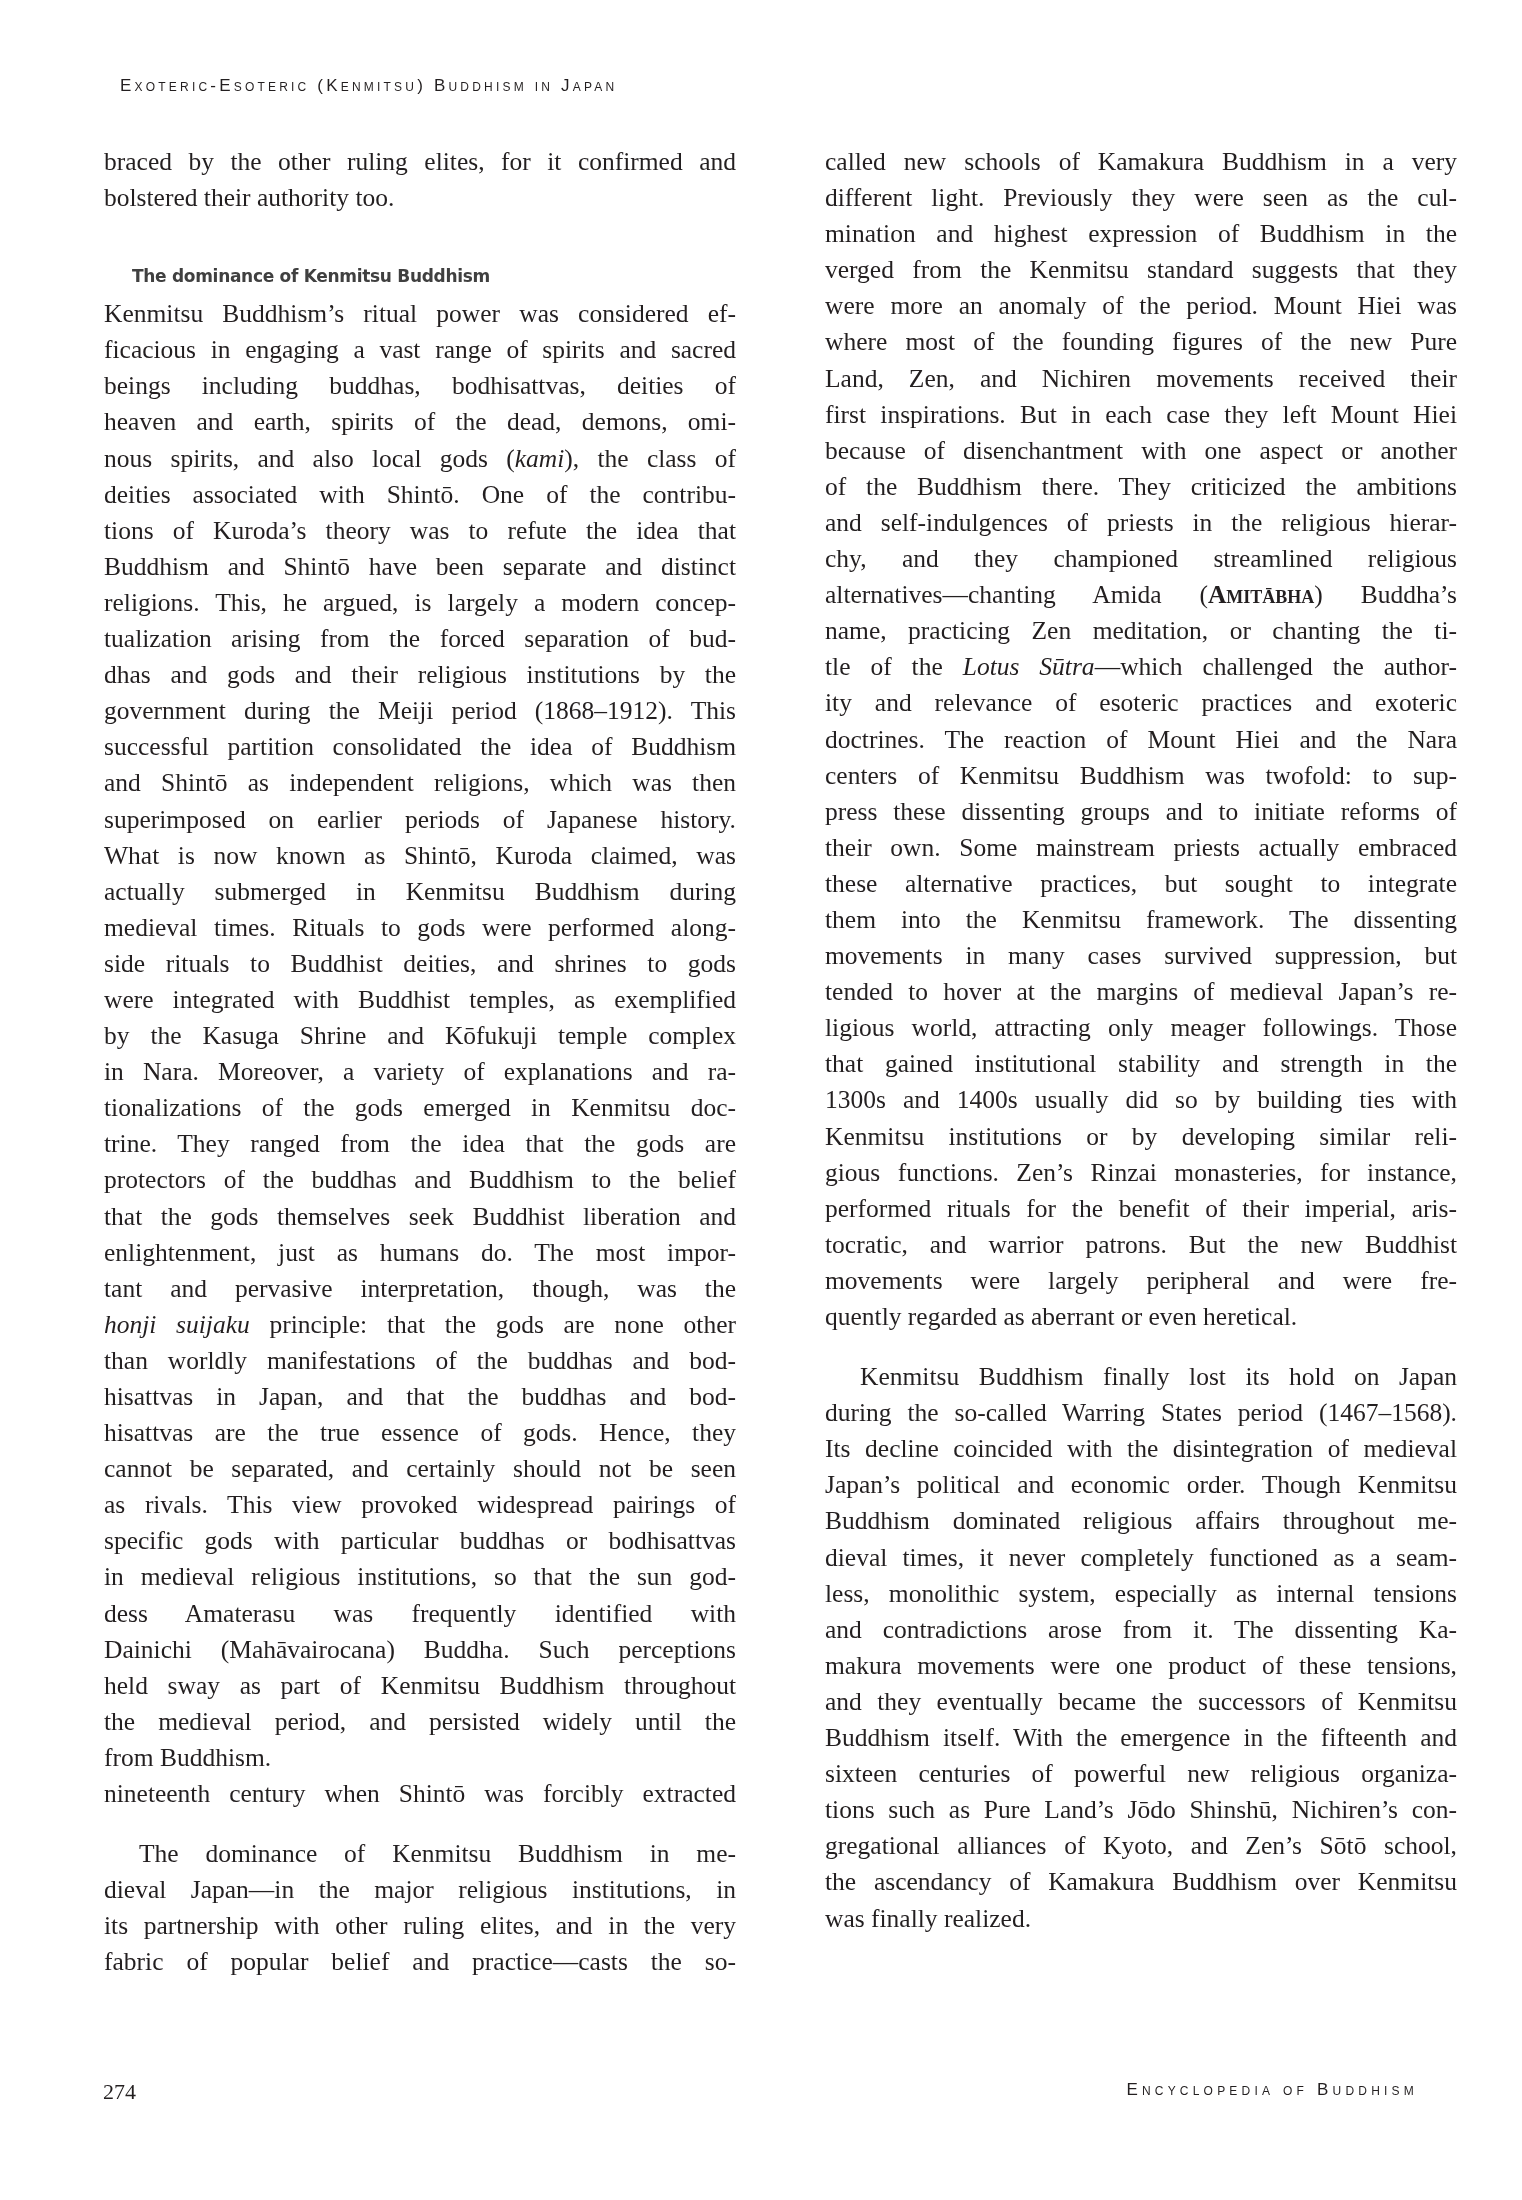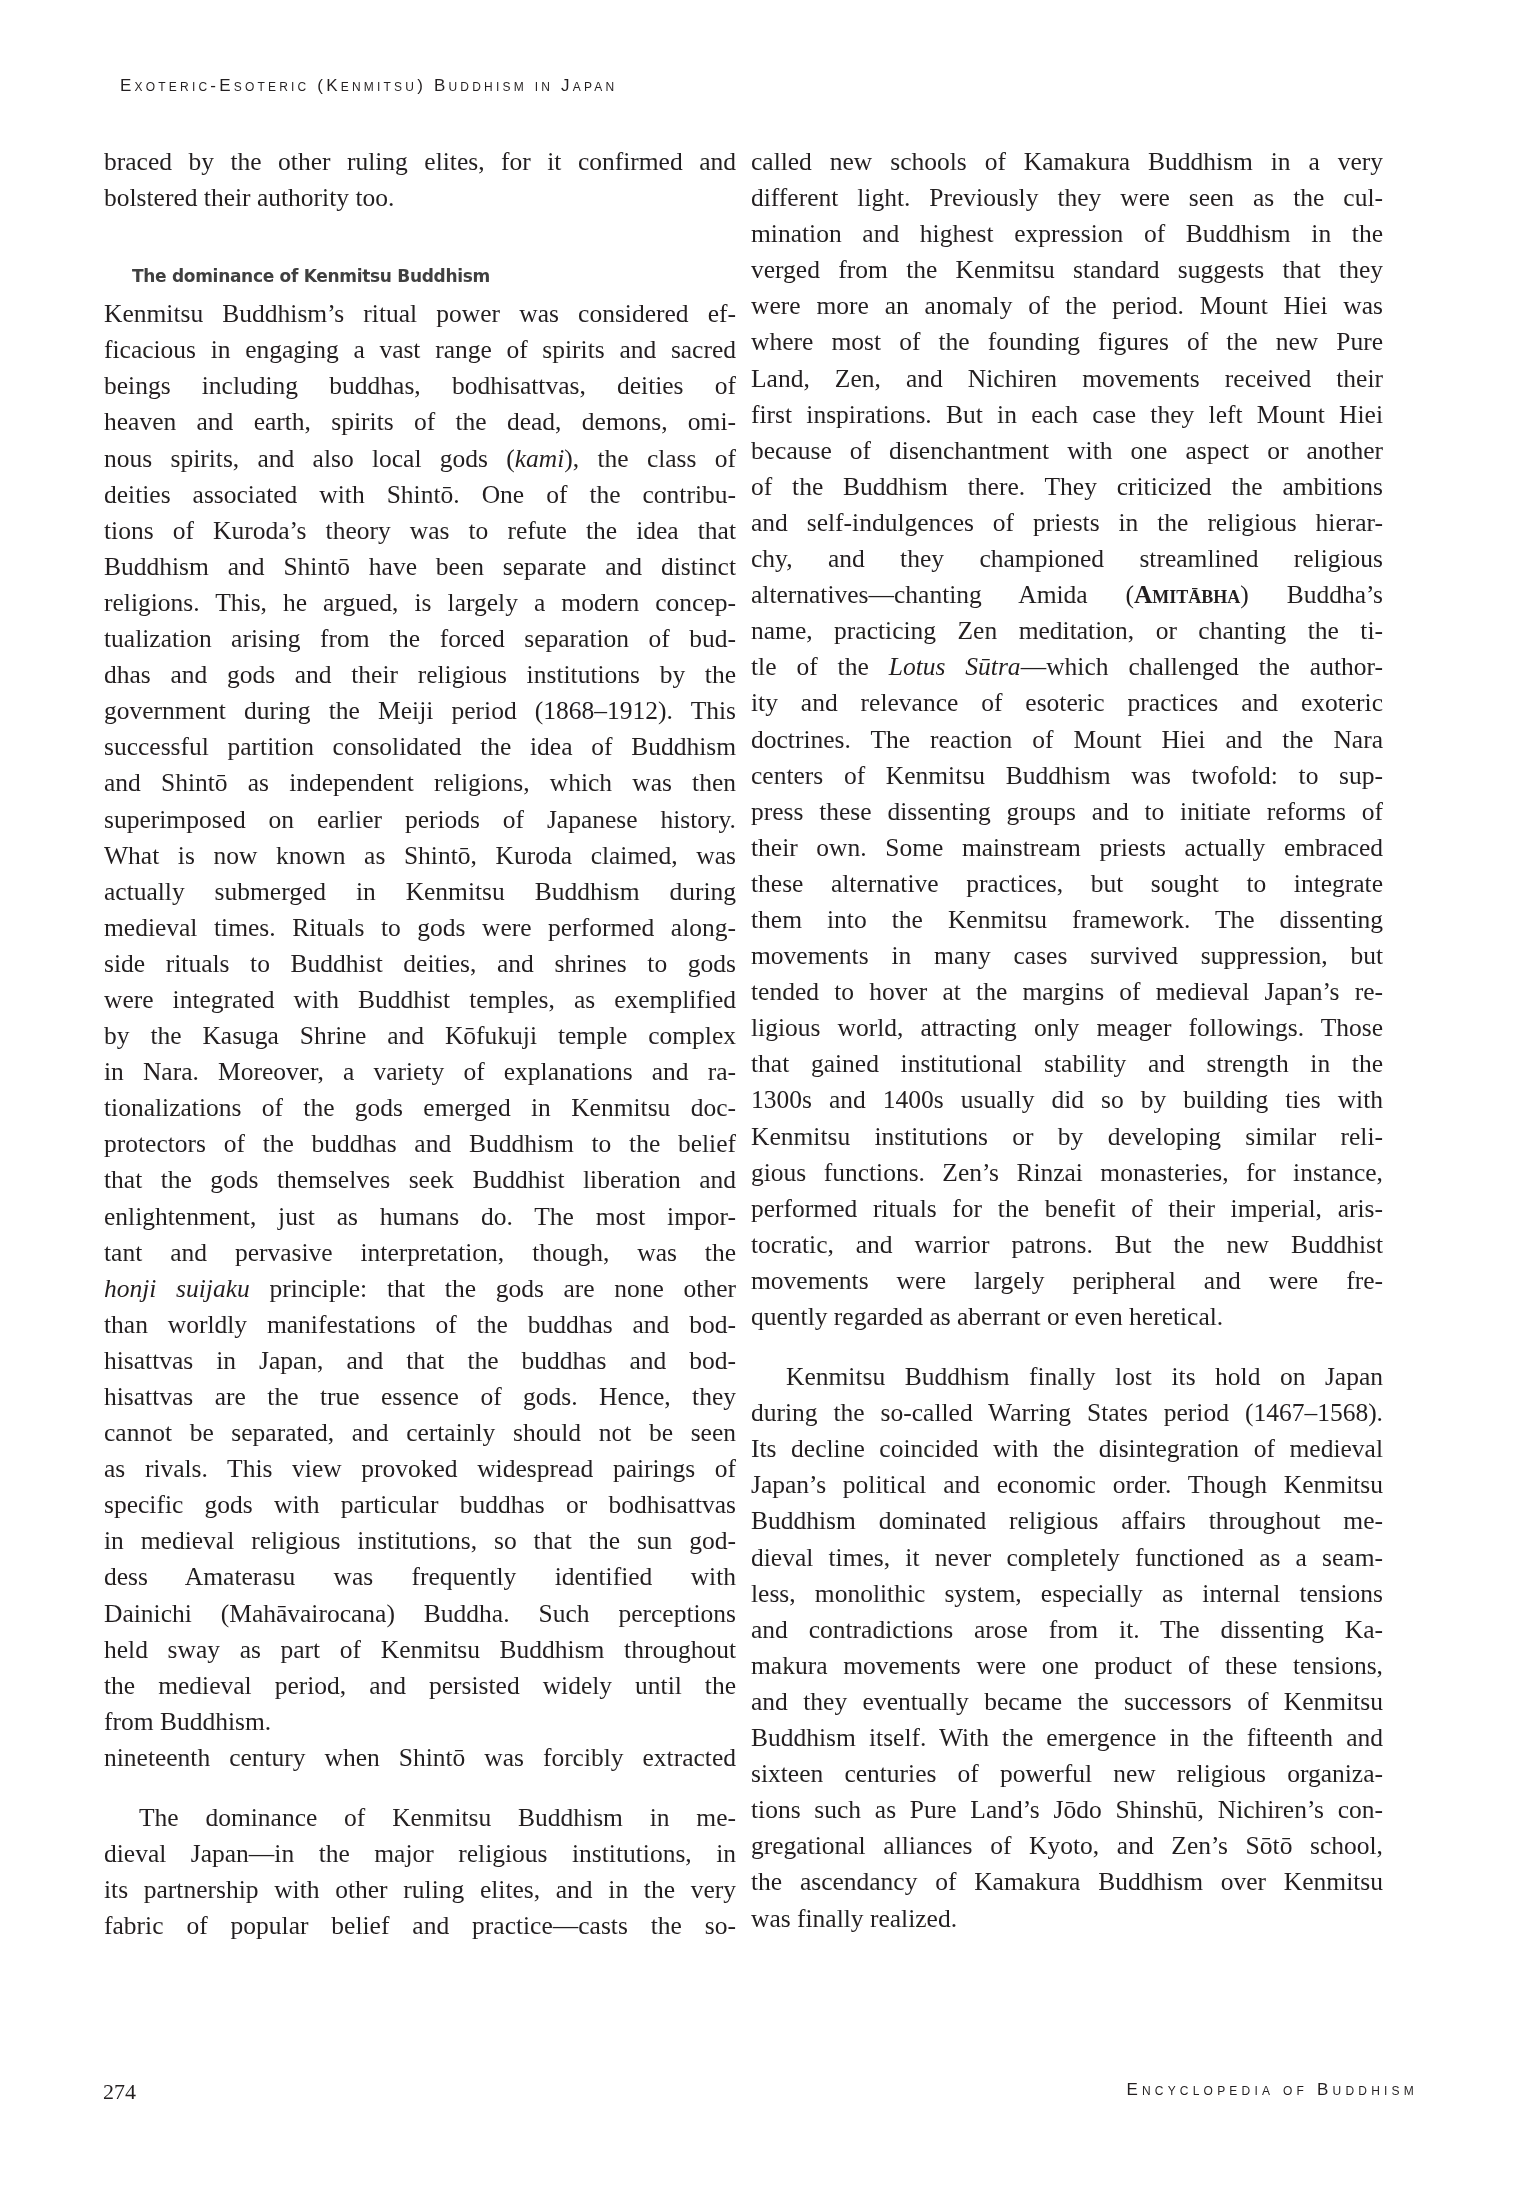--- a/index.html
+++ b/index.html
@@ -6,21 +6,21 @@
   body { width: 1522px; height: 2200px; position: relative; overflow: hidden; color: #231f20; }
   .running-head {
     position: absolute; left: 120px; top: 76px;
     font-family: "Liberation Sans", "DejaVu Sans", sans-serif;
     font-size: 17px; letter-spacing: 3.2px; font-variant: small-caps;
     color: #231f20; white-space: nowrap;
   }
   .col { position: absolute; top: 144px; width: 632px;
     font-family: "Liberation Serif", "DejaVu Serif", serif; font-size: 25.5px; }
   .col-left { left: 104px; }
-  .col-right { left: 751px; }
+  .col-right { left: 825px; }
   .ln { display: block; height: 36.1px; line-height: 36.1px; white-space: nowrap;
     text-align: justify; text-align-last: justify; overflow: hidden; }
   .ln.last { text-align-last: left; }
   .ln.indent { padding-left: 35px; }
   .para-gap { height: 24px; }
   .section-gap { height: 40px; }
   .heading { display: block; height: 40px; line-height: 40px;
     font-family: "DejaVu Sans", "Liberation Sans", sans-serif;
     font-weight: bold; font-size: 17px; letter-spacing: -0.3px; color: #404040; margin-left: 28px; }
   em { font-style: italic; }
@@ -60,20 +60,21 @@
       <span class="ln">and Shintō as independent religions, which was then</span>
       <span class="ln">superimposed on earlier periods of Japanese history.</span>
       <span class="ln">What is now known as Shintō, Kuroda claimed, was</span>
       <span class="ln">actually submerged in Kenmitsu Buddhism during</span>
       <span class="ln">medieval times. Rituals to gods were performed along-</span>
       <span class="ln">side rituals to Buddhist deities, and shrines to gods</span>
       <span class="ln">were integrated with Buddhist temples, as exemplified</span>
       <span class="ln">by the Kasuga Shrine and Kōfukuji temple complex</span>
       <span class="ln">in Nara. Moreover, a variety of explanations and ra-</span>
       <span class="ln">tionalizations of the gods emerged in Kenmitsu doc-</span>
+      <span class="ln">trine. They ranged from the idea that the gods are</span>
       <span class="ln">protectors of the buddhas and Buddhism to the belief</span>
       <span class="ln">that the gods themselves seek Buddhist liberation and</span>
       <span class="ln">enlightenment, just as humans do. The most impor-</span>
       <span class="ln">tant and pervasive interpretation, though, was the</span>
       <span class="ln"><em>honji suijaku</em> principle: that the gods are none other</span>
       <span class="ln">than worldly manifestations of the buddhas and bod-</span>
       <span class="ln">hisattvas in Japan, and that the buddhas and bod-</span>
       <span class="ln">hisattvas are the true essence of gods. Hence, they</span>
       <span class="ln">cannot be separated, and certainly should not be seen</span>
       <span class="ln">as rivals. This view provoked widespread pairings of</span>

